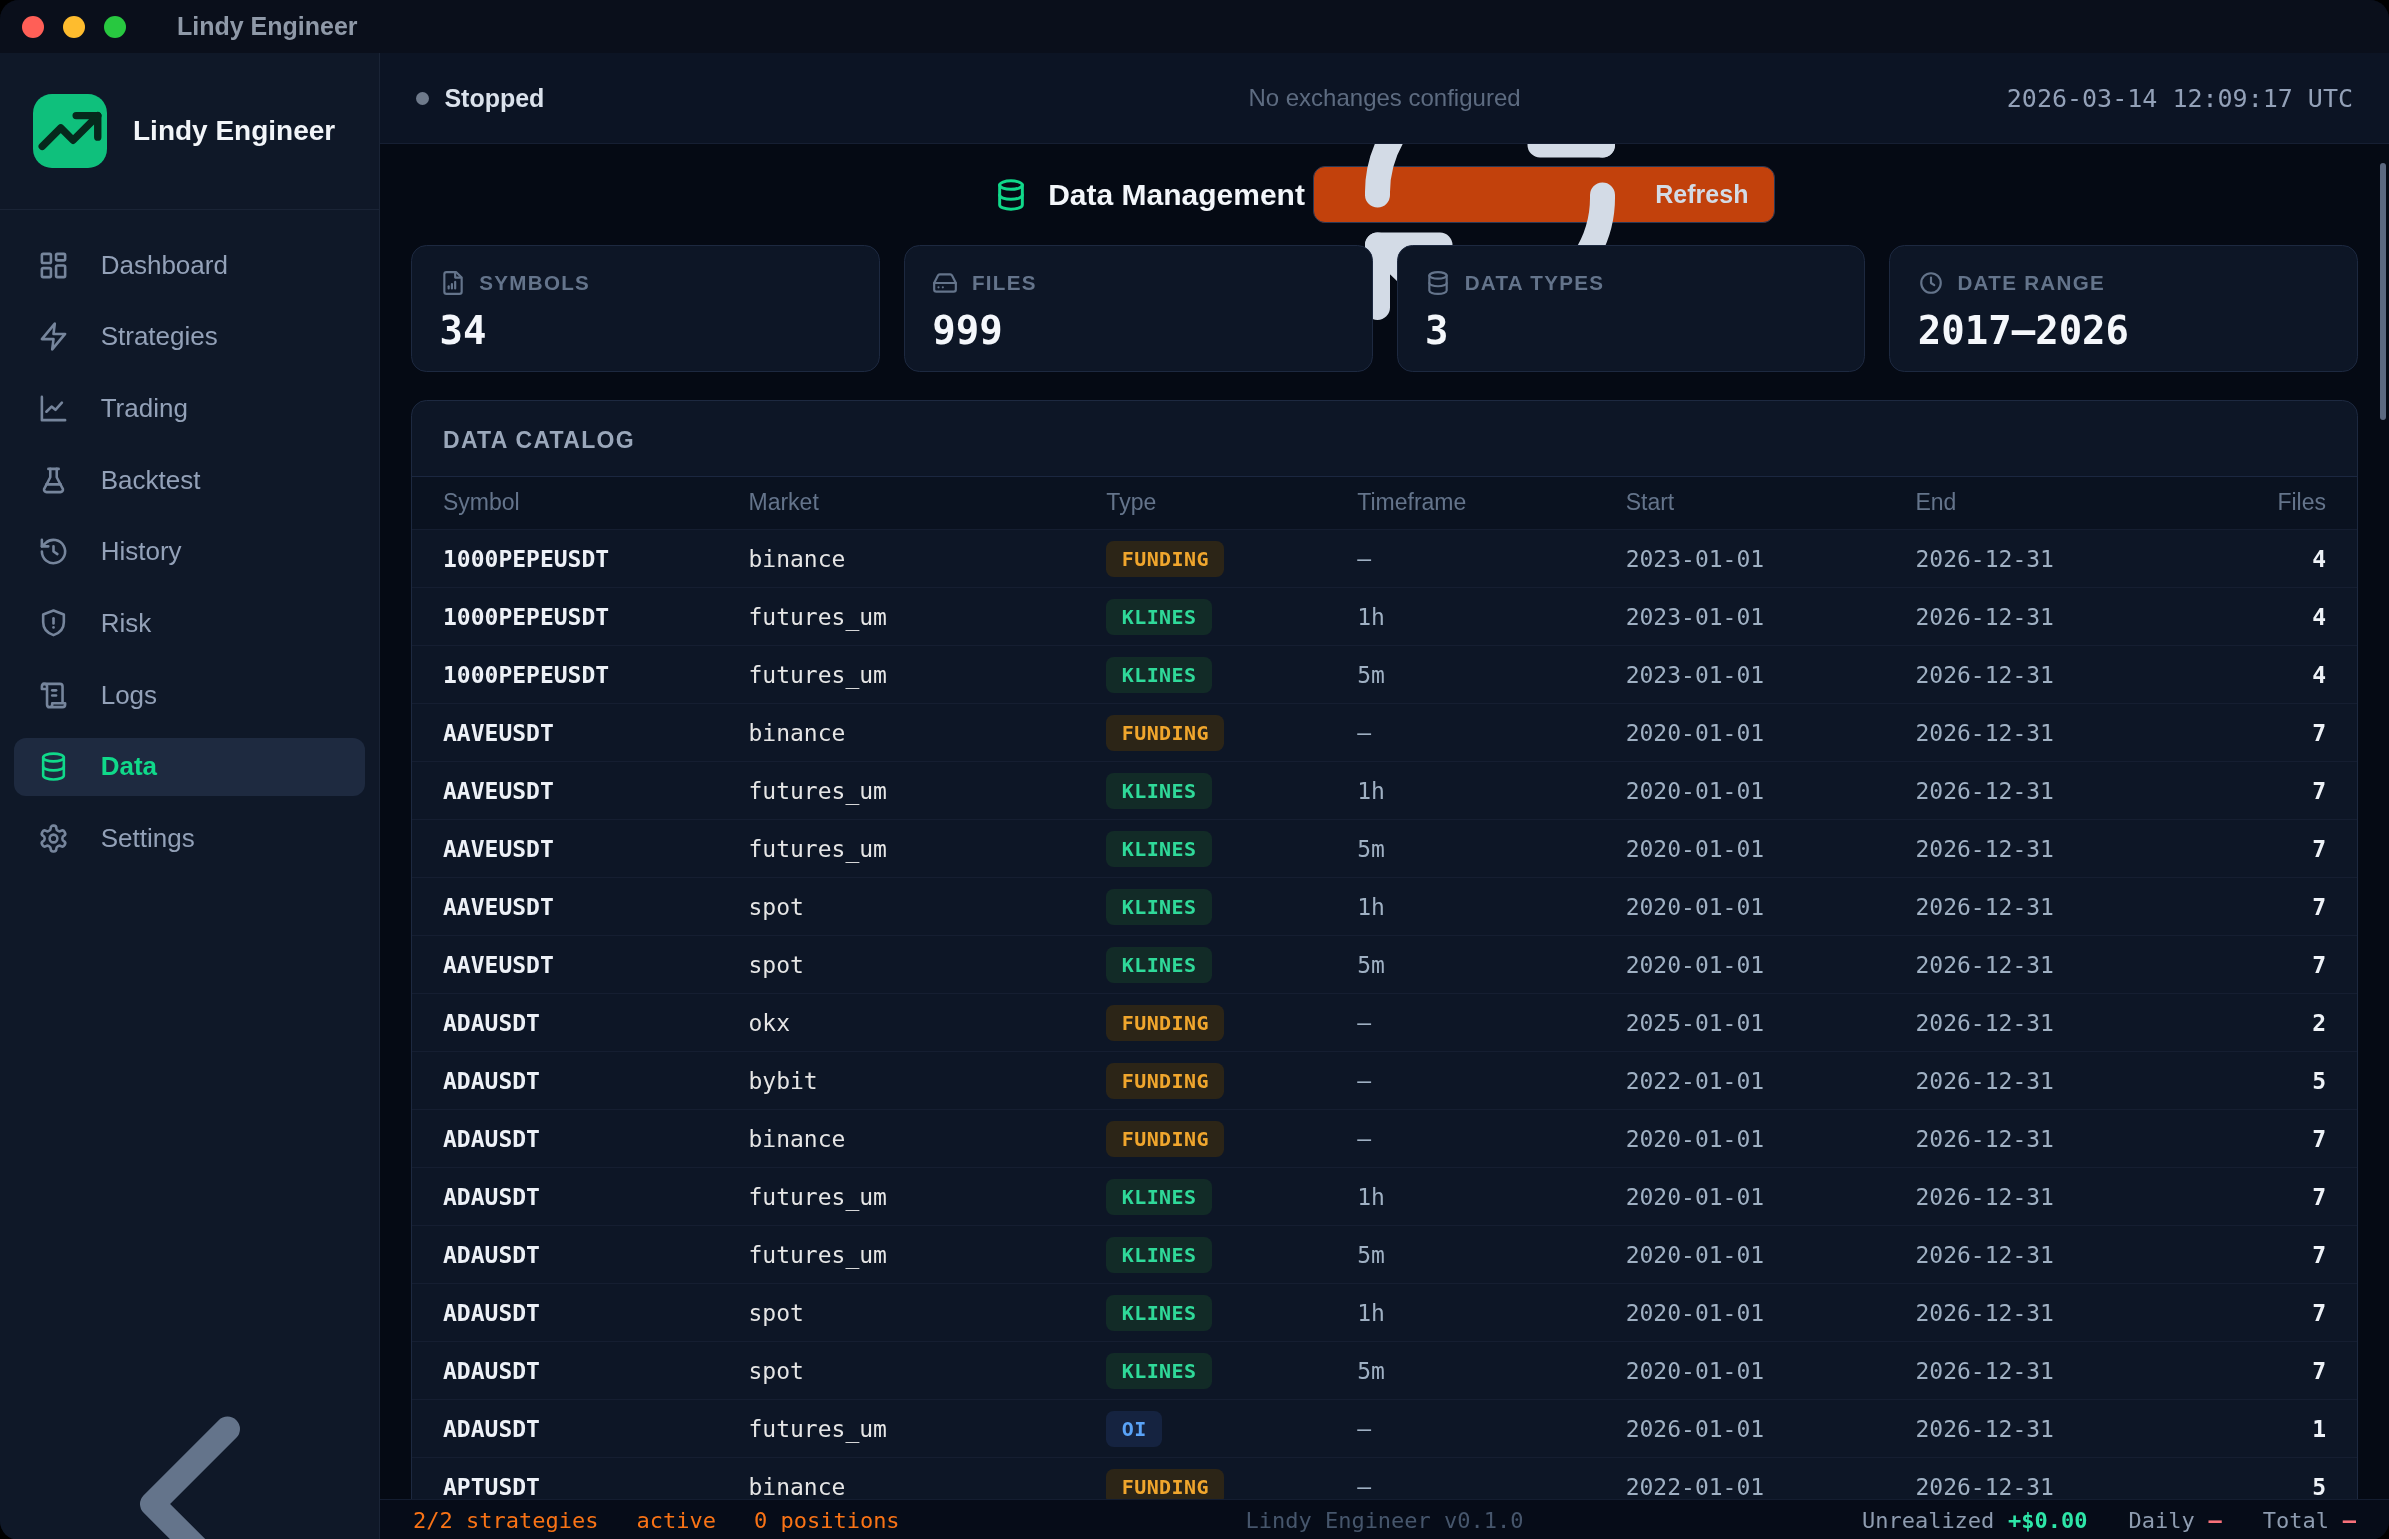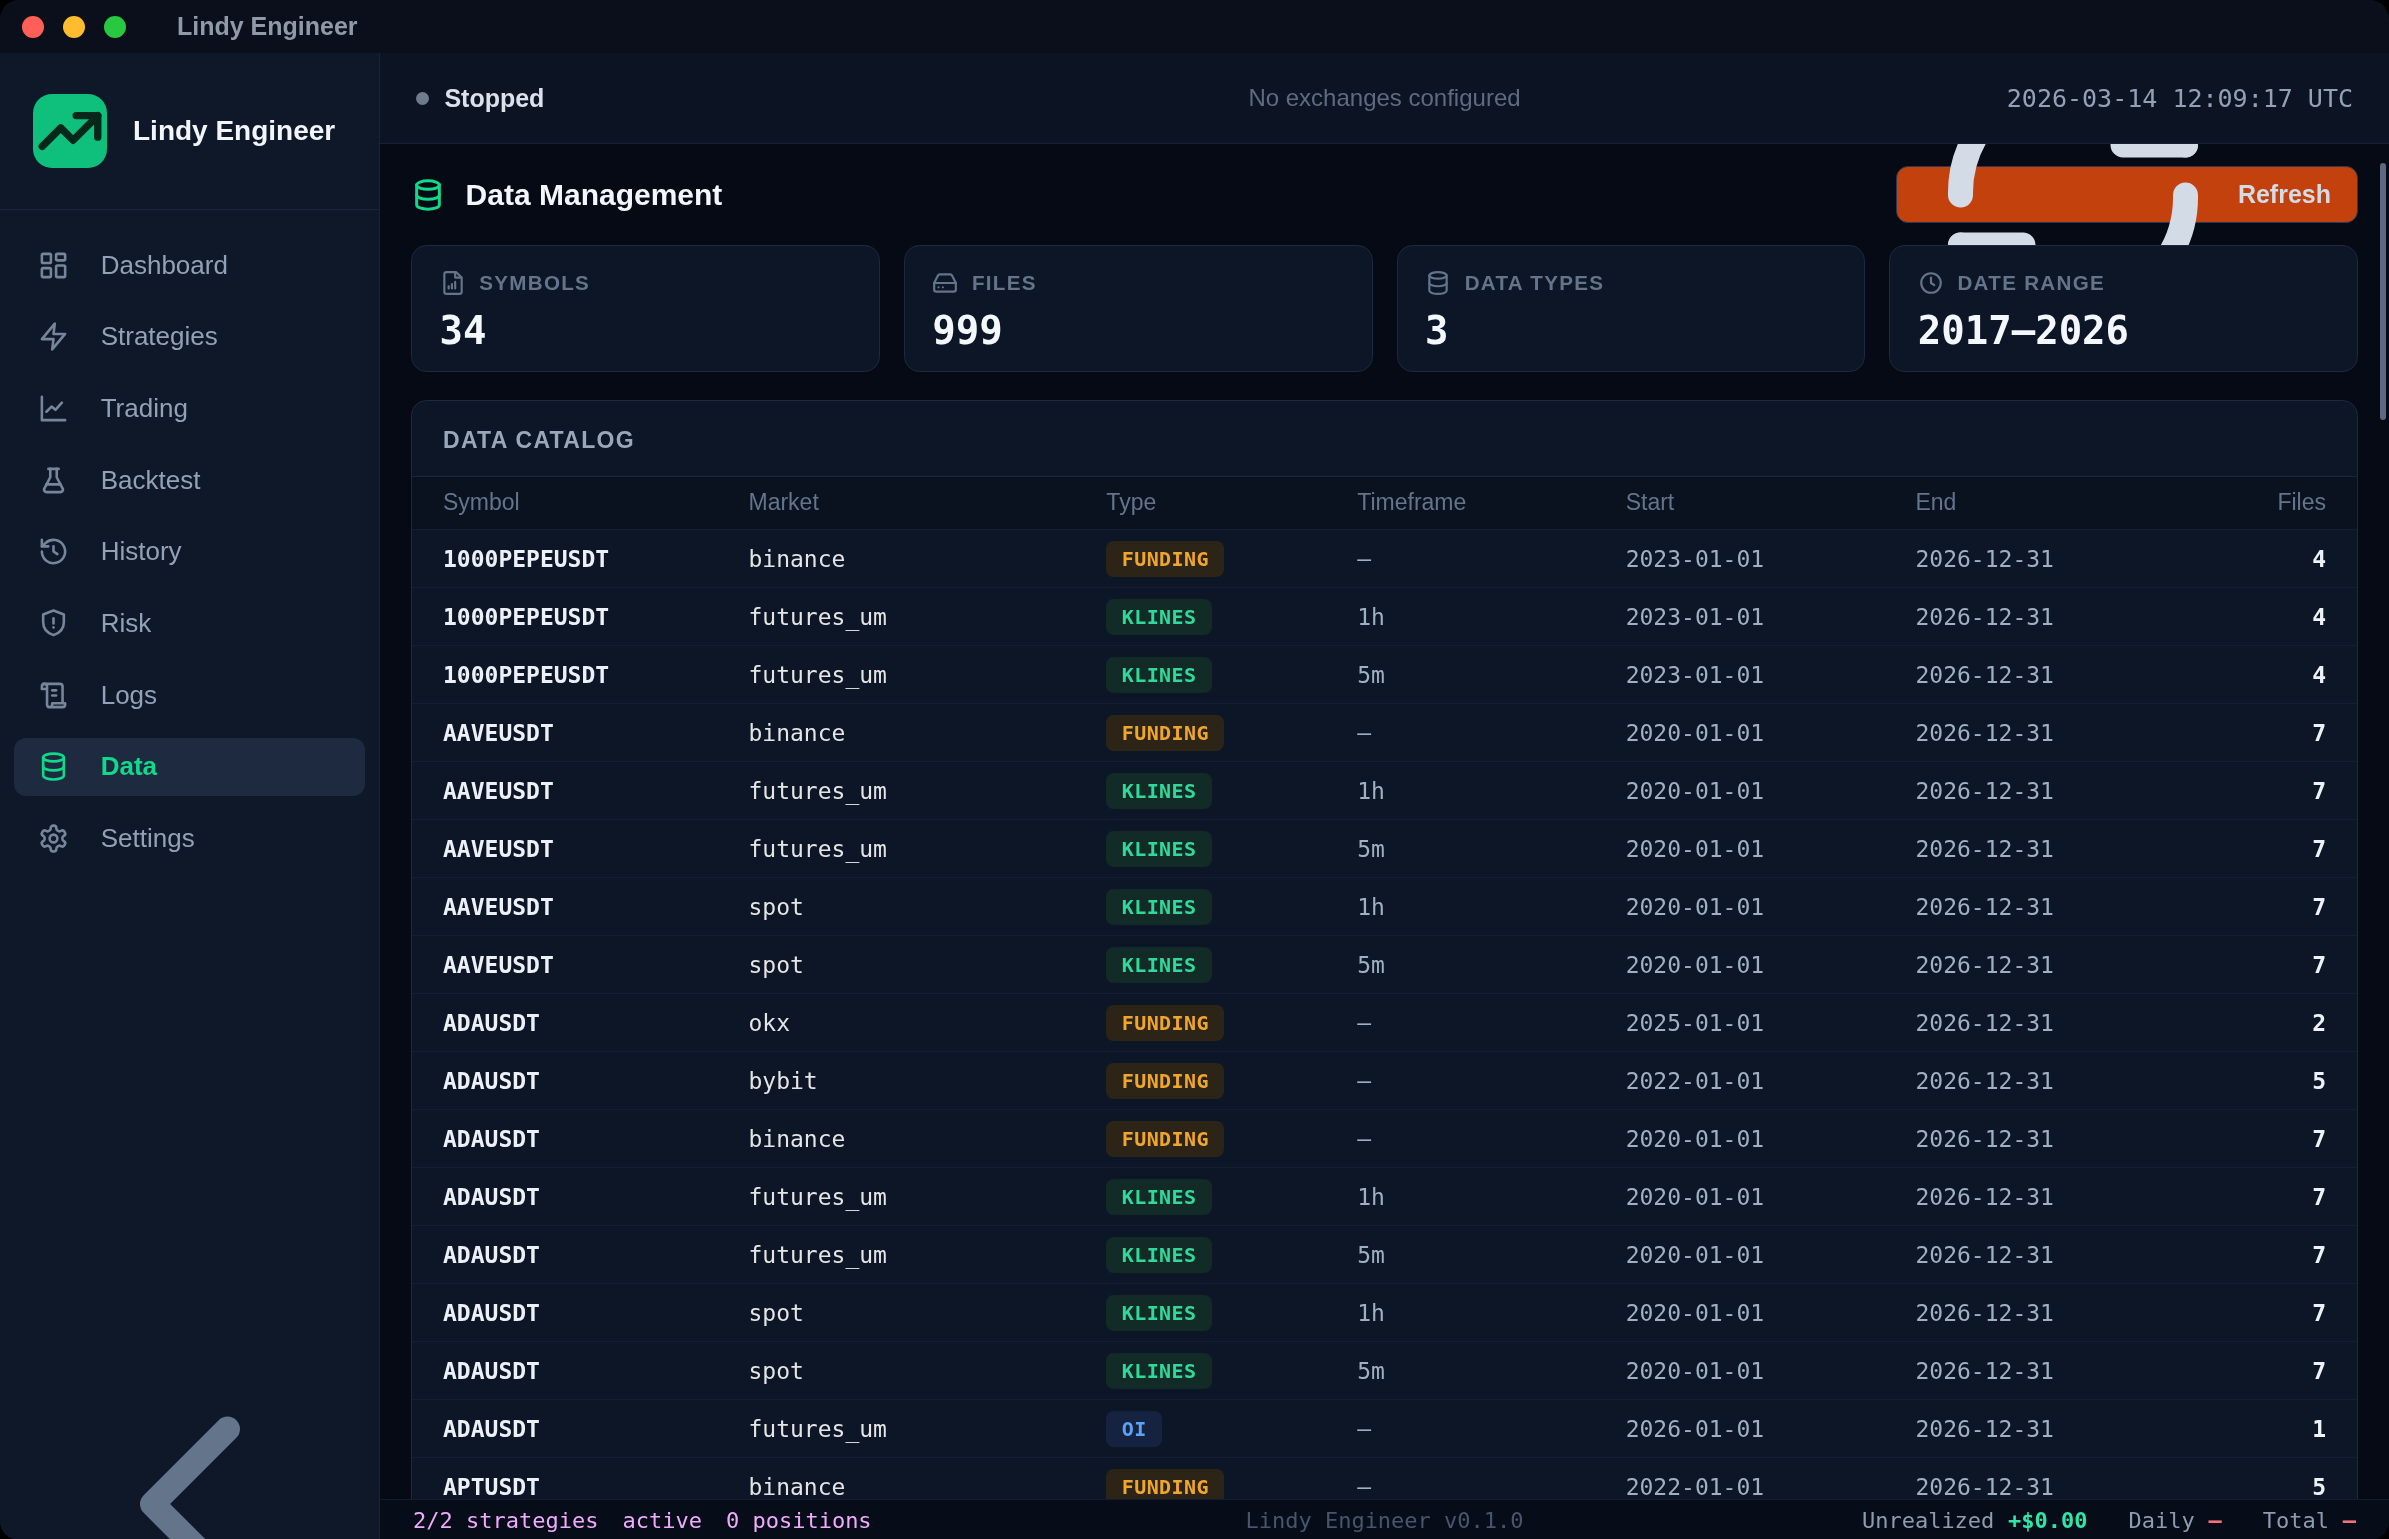--- a/index.html
+++ b/index.html
@@ -44,21 +44,21 @@
   .statusbar { height:91px; background:#0c1424; border-bottom:0.9px solid #161f33;
                display:flex; align-items:center; padding:0 36px; position:relative; }
   .status-left { display:flex; align-items:center; gap:15.4px; }
   .status-dot { width:13px; height:13px; border-radius:50%; background:#6f7a8b; }
   .status-state { color:#dbe2ec; font-size:25px; font-weight:700; }
   .status-msg { position:absolute; left:0; right:0; text-align:center; color:#5d6b80; font-size:24px; pointer-events:none; }
   .status-clock { margin-left:auto; color:#93a1b8; font-size:25px; position:relative; z-index:1; }
 
   .content { flex:1; padding:22px 31px 0 31px; overflow:hidden; position:relative; }
 
-  .page-header { display:flex; align-items:center; justify-content:space-between; margin-bottom:22px;gap:8px; }
+  .page-header { display:flex; align-items:center; justify-content:center; margin-bottom:22px;gap:8px; }
   .page-title-wrap { display:flex; align-items:center; gap:20.6px; }
   .page-title-wrap .db-ic { width:34px; height:34px; color:#10d98a; display:flex; }
   .page-title-wrap .db-ic svg { width:34px; height:34px; stroke-width:2.1; }
   .page-title { color:#f3f6fa; font-size:30px; font-weight:800; }
   .refresh-btn { display:flex; align-items:center; gap:15.4px; height:57px; padding:0 26px;
                  background:#c2410c; border:0.9px solid #2a3854; border-radius:12px;
                  color:#d3dbe6; font-size:25px; font-weight:600; cursor:pointer; }
   .refresh-btn svg { width:24px; height:24px; }
 
   
@@ -87,21 +87,21 @@
   td.c-files { color:#eef2f7; font-weight:600; }
   .badge { display:inline-block; padding:6px 15.4px; border-radius:7.7px; font-size:20px; font-weight:700;
            letter-spacing:0.4px; font-family:"DejaVu Sans Mono", monospace; }
   .badge.amber { color:#f0a62d; background:#2c2517; }
   .badge.green { color:#2fd999; background:#122b27; }
   .badge.blue  { color:#5aa3f7; background:#152340; }
 
   
   .bottombar { height:41px; background:#060c18; border-top:0.9px solid #141d30;
                display:flex; align-items:center; padding:0 33px; position:relative; font-size:22px; }
-  .bb-left { display:flex; gap:24px; color:#f0abfc; position:relative; z-index:1; }
+  .bb-left { display:flex; gap:38px; color:#f97316; position:relative; z-index:1; }
   .bb-center { position:absolute; left:0; right:0; text-align:center; color:#46566c; pointer-events:none; }
   .bb-right { margin-left:auto; display:flex; gap:13.7px; align-items:center; color:#8e9cb0; position:relative; z-index:1; }
   .bb-right .pos { color:#2ee6a8; font-weight:700; }
   .bb-right .neg { color:#f8717a; font-weight:700; }
   .bb-gap { width:13.7px; }
 
   .scroll-thumb { position:absolute; right:2.6px; top:163px; width:6.9px; height:257px;
                   background:#5c6980; border-radius:3.4px; }
 </style>
 </head>

